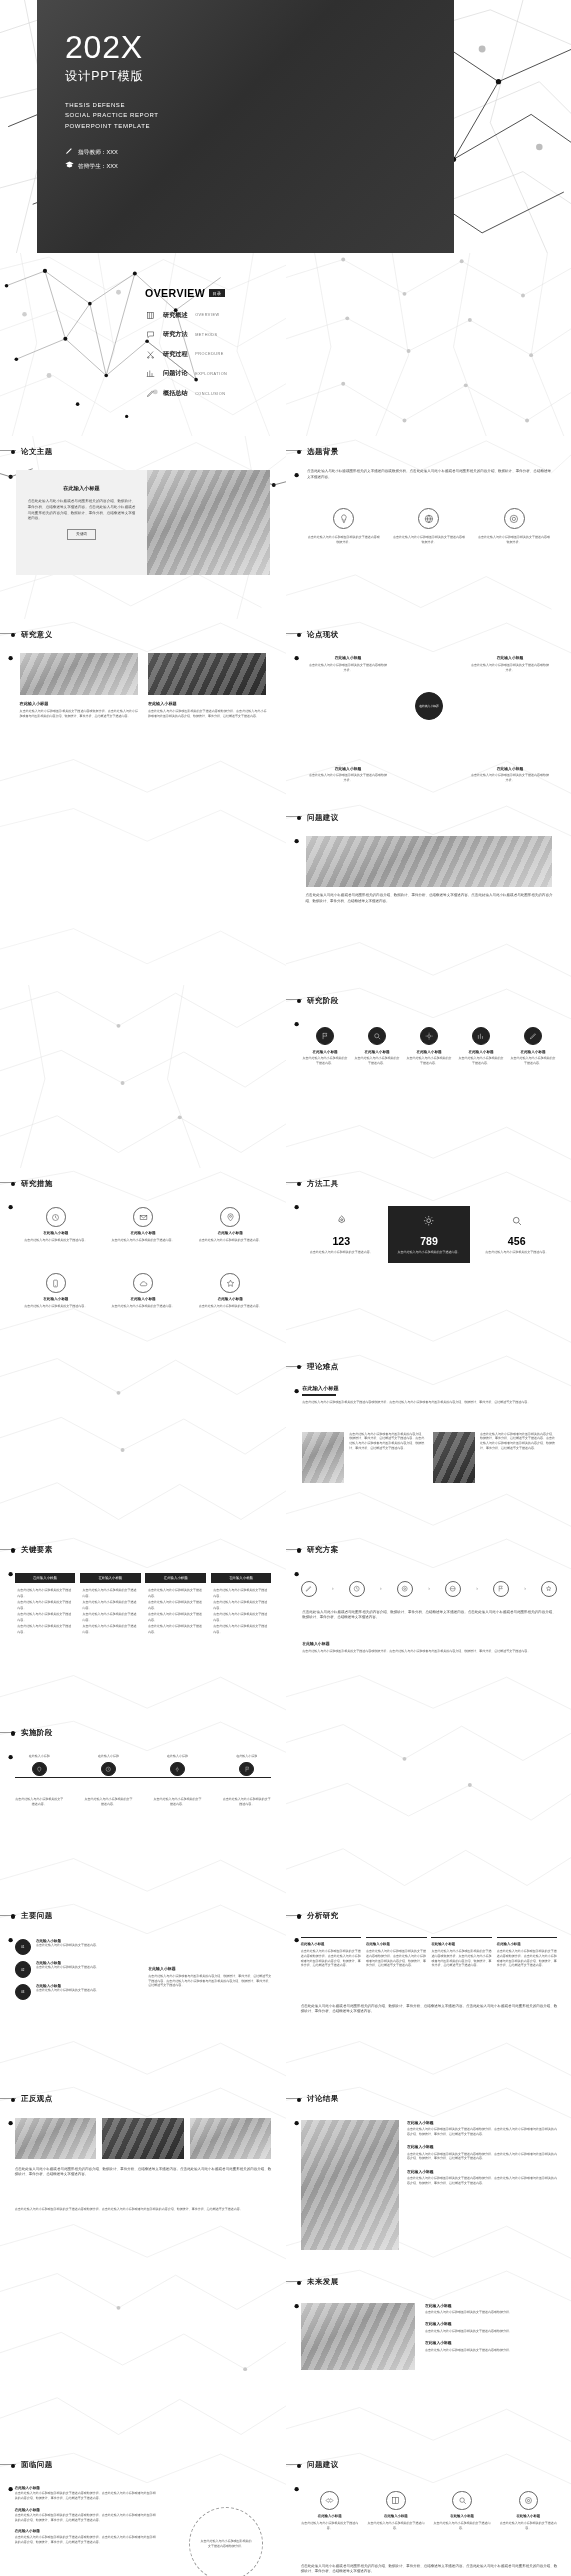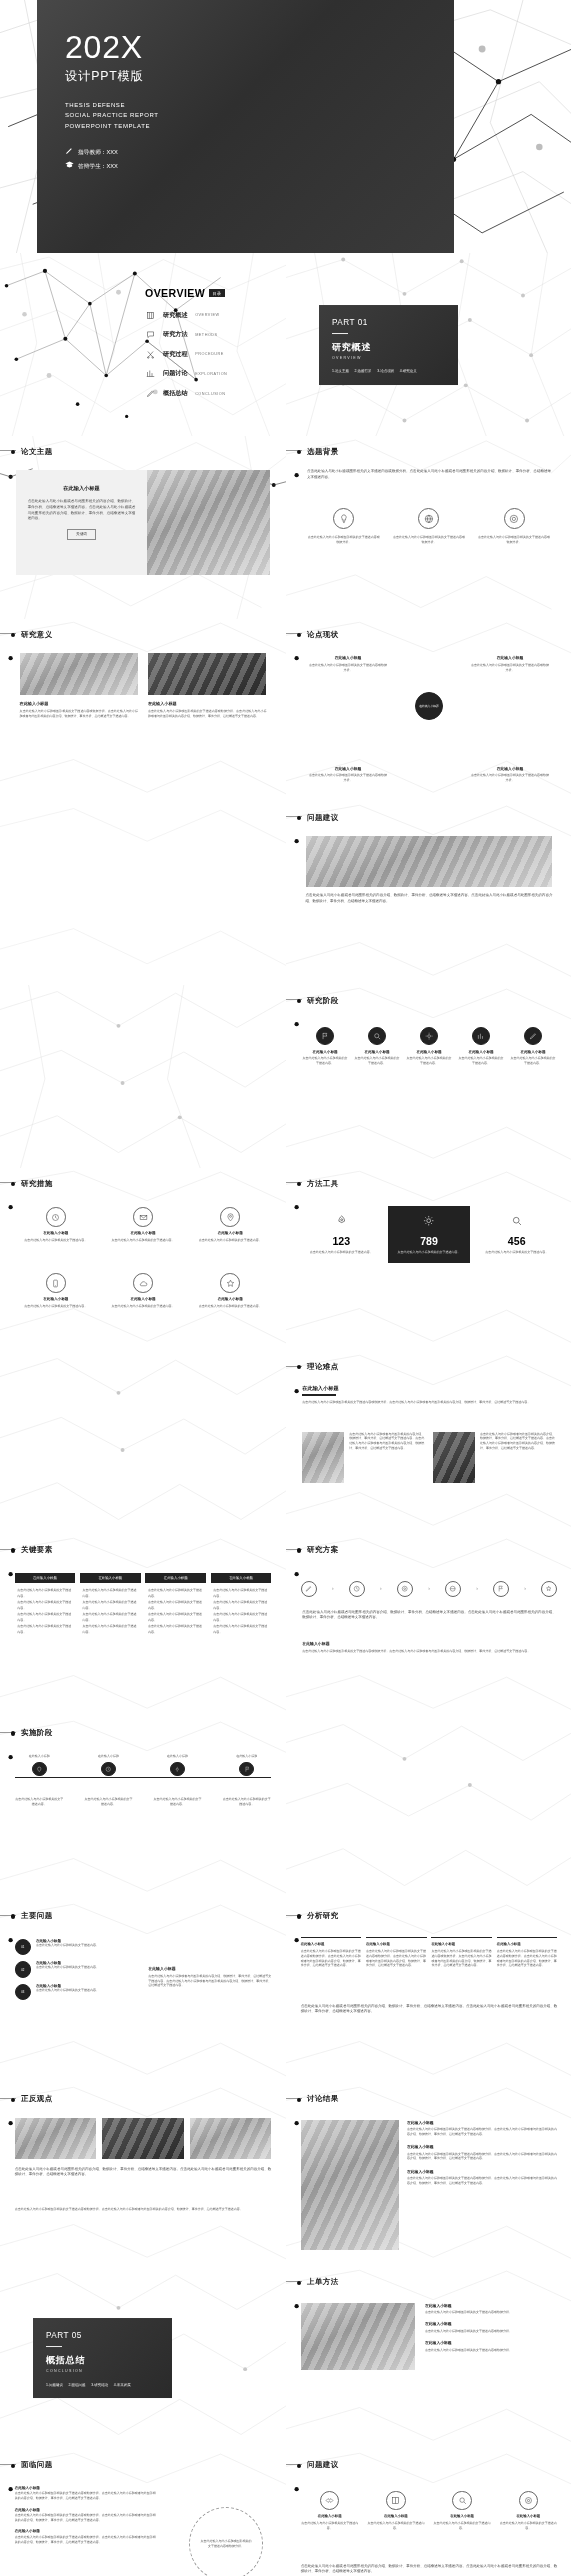--- a/index.html
+++ b/index.html
@@ -280,32 +280,20 @@
               <circle cx="150" cy="120" r="2.4"></circle>
             <circle cx="225" cy="82" r="2.4"></circle>
               <circle cx="300" cy="125" r="2.4"></circle>
             <circle cx="70" cy="160" r="2.4"></circle>
               <circle cx="145" cy="205" r="2.4"></circle>
             <circle cx="220" cy="162" r="2.4"></circle>
               <circle cx="295" cy="205" r="2.4"></circle>
           </g>
         </svg>
       </div>
-      <div class="part-card">
-        <div class="pno">PART 01</div>
-        <div class="bar"></div>
-        <div class="cn">研究概述</div>
-        <div class="en">OVERVIEW</div>
-        <div class="items">
-          <span>1.论文主题</span>
-          <span>2.选题背景</span>
-          <span>3.论点现状</span>
-          <span>4.研究意义</span>
-        </div>
-      </div>
     </div>
 
     <div class="slide">
       <div class="netbg">
         <svg viewBox="0 0 350 224" preserveAspectRatio="none">
           <g stroke="#e3e3e3" stroke-width=".6" fill="none">
             <path d="M0 25 L80 6 L160 45 L240 8 L320 48 L350 25"></path>
             <path d="M0 190 L80 165 L160 208 L240 168 L320 210"></path>
             <path d="M40 0 L60 110 L30 224 M300 0 L320 110 L290 224"></path>
           </g>
@@ -1085,49 +1073,37 @@
             <path d="M0 30 L70 8 L145 50 L215 10 L290 52 L350 18"></path>
             <path d="M0 105 L75 80 L150 120 L225 82 L300 125 L350 92"></path>
             <path d="M0 185 L70 160 L145 205 L220 162 L295 205 L350 170"></path>
           </g>
           <g fill="#c8c8c8">
               <circle cx="145" cy="50" r="2.4"></circle>
               <circle cx="300" cy="125" r="2.4"></circle>
             </g>
         </svg>
       </div>
-      <div class="part-card">
-        <div class="pno">PART 05</div>
-        <div class="bar"></div>
-        <div class="cn">概括总结</div>
-        <div class="en">CONCLUSION</div>
-        <div class="items">
-          <span>1.问题建议</span>
-          <span>2.面临问题</span>
-          <span>3.研究结论</span>
-          <span>4.未来发展</span>
-        </div>
-      </div>
-    </div>
-
-    <div class="slide">
-      <div class="netbg">
-        <svg viewBox="0 0 350 224" preserveAspectRatio="none">
-          <g stroke="#e3e3e3" stroke-width=".6" fill="none">
-              <path d="M0 20 L90 4 L180 40 L270 5 L350 42"></path>
-              <path d="M0 198 L90 172 L180 212 L270 174 L350 214"></path>
-            </g>
-          <g fill="#111">
-              <circle cx="13" cy="48" r="2.6"></circle>
-            </g>
-        </svg>
-      </div>
-      <div class="inner">
-        <div class="s-rule"></div>
-        <div class="s-title">上单方法</div>
+    </div>
+
+    <div class="slide">
+      <div class="netbg">
+        <svg viewBox="0 0 350 224" preserveAspectRatio="none">
+          <g stroke="#e3e3e3" stroke-width=".6" fill="none">
+              <path d="M0 20 L90 4 L180 40 L270 5 L350 42"></path>
+              <path d="M0 198 L90 172 L180 212 L270 174 L350 214"></path>
+            </g>
+          <g fill="#111">
+              <circle cx="13" cy="48" r="2.6"></circle>
+            </g>
+        </svg>
+      </div>
+      <div class="inner">
+        <div class="s-rule"></div>
+        <div class="s-title">未来发展</div>
         <div class="ph-img" style="position:absolute;left:14.7px;top:36px;width:114px;height:67px;"></div>
         <div style="position:absolute;left:139px;right:14.7px;top:36px;">
           <div style="margin-bottom:6.5px;">
             <div class="subh" style="font-size:3.8px;">在此输入小标题</div>
             <div class="tiny" style="margin-top:2.5px;">点击此处输入与此小标题或图形相关的文字描述内容或数据分析。</div>
           </div>
           <div style="margin-bottom:6.5px;">
             <div class="subh" style="font-size:3.8px;">在此输入小标题</div>
             <div class="tiny" style="margin-top:2.5px;">点击此处输入与此小标题或图形相关的文字描述内容或数据分析。</div>
           </div>

